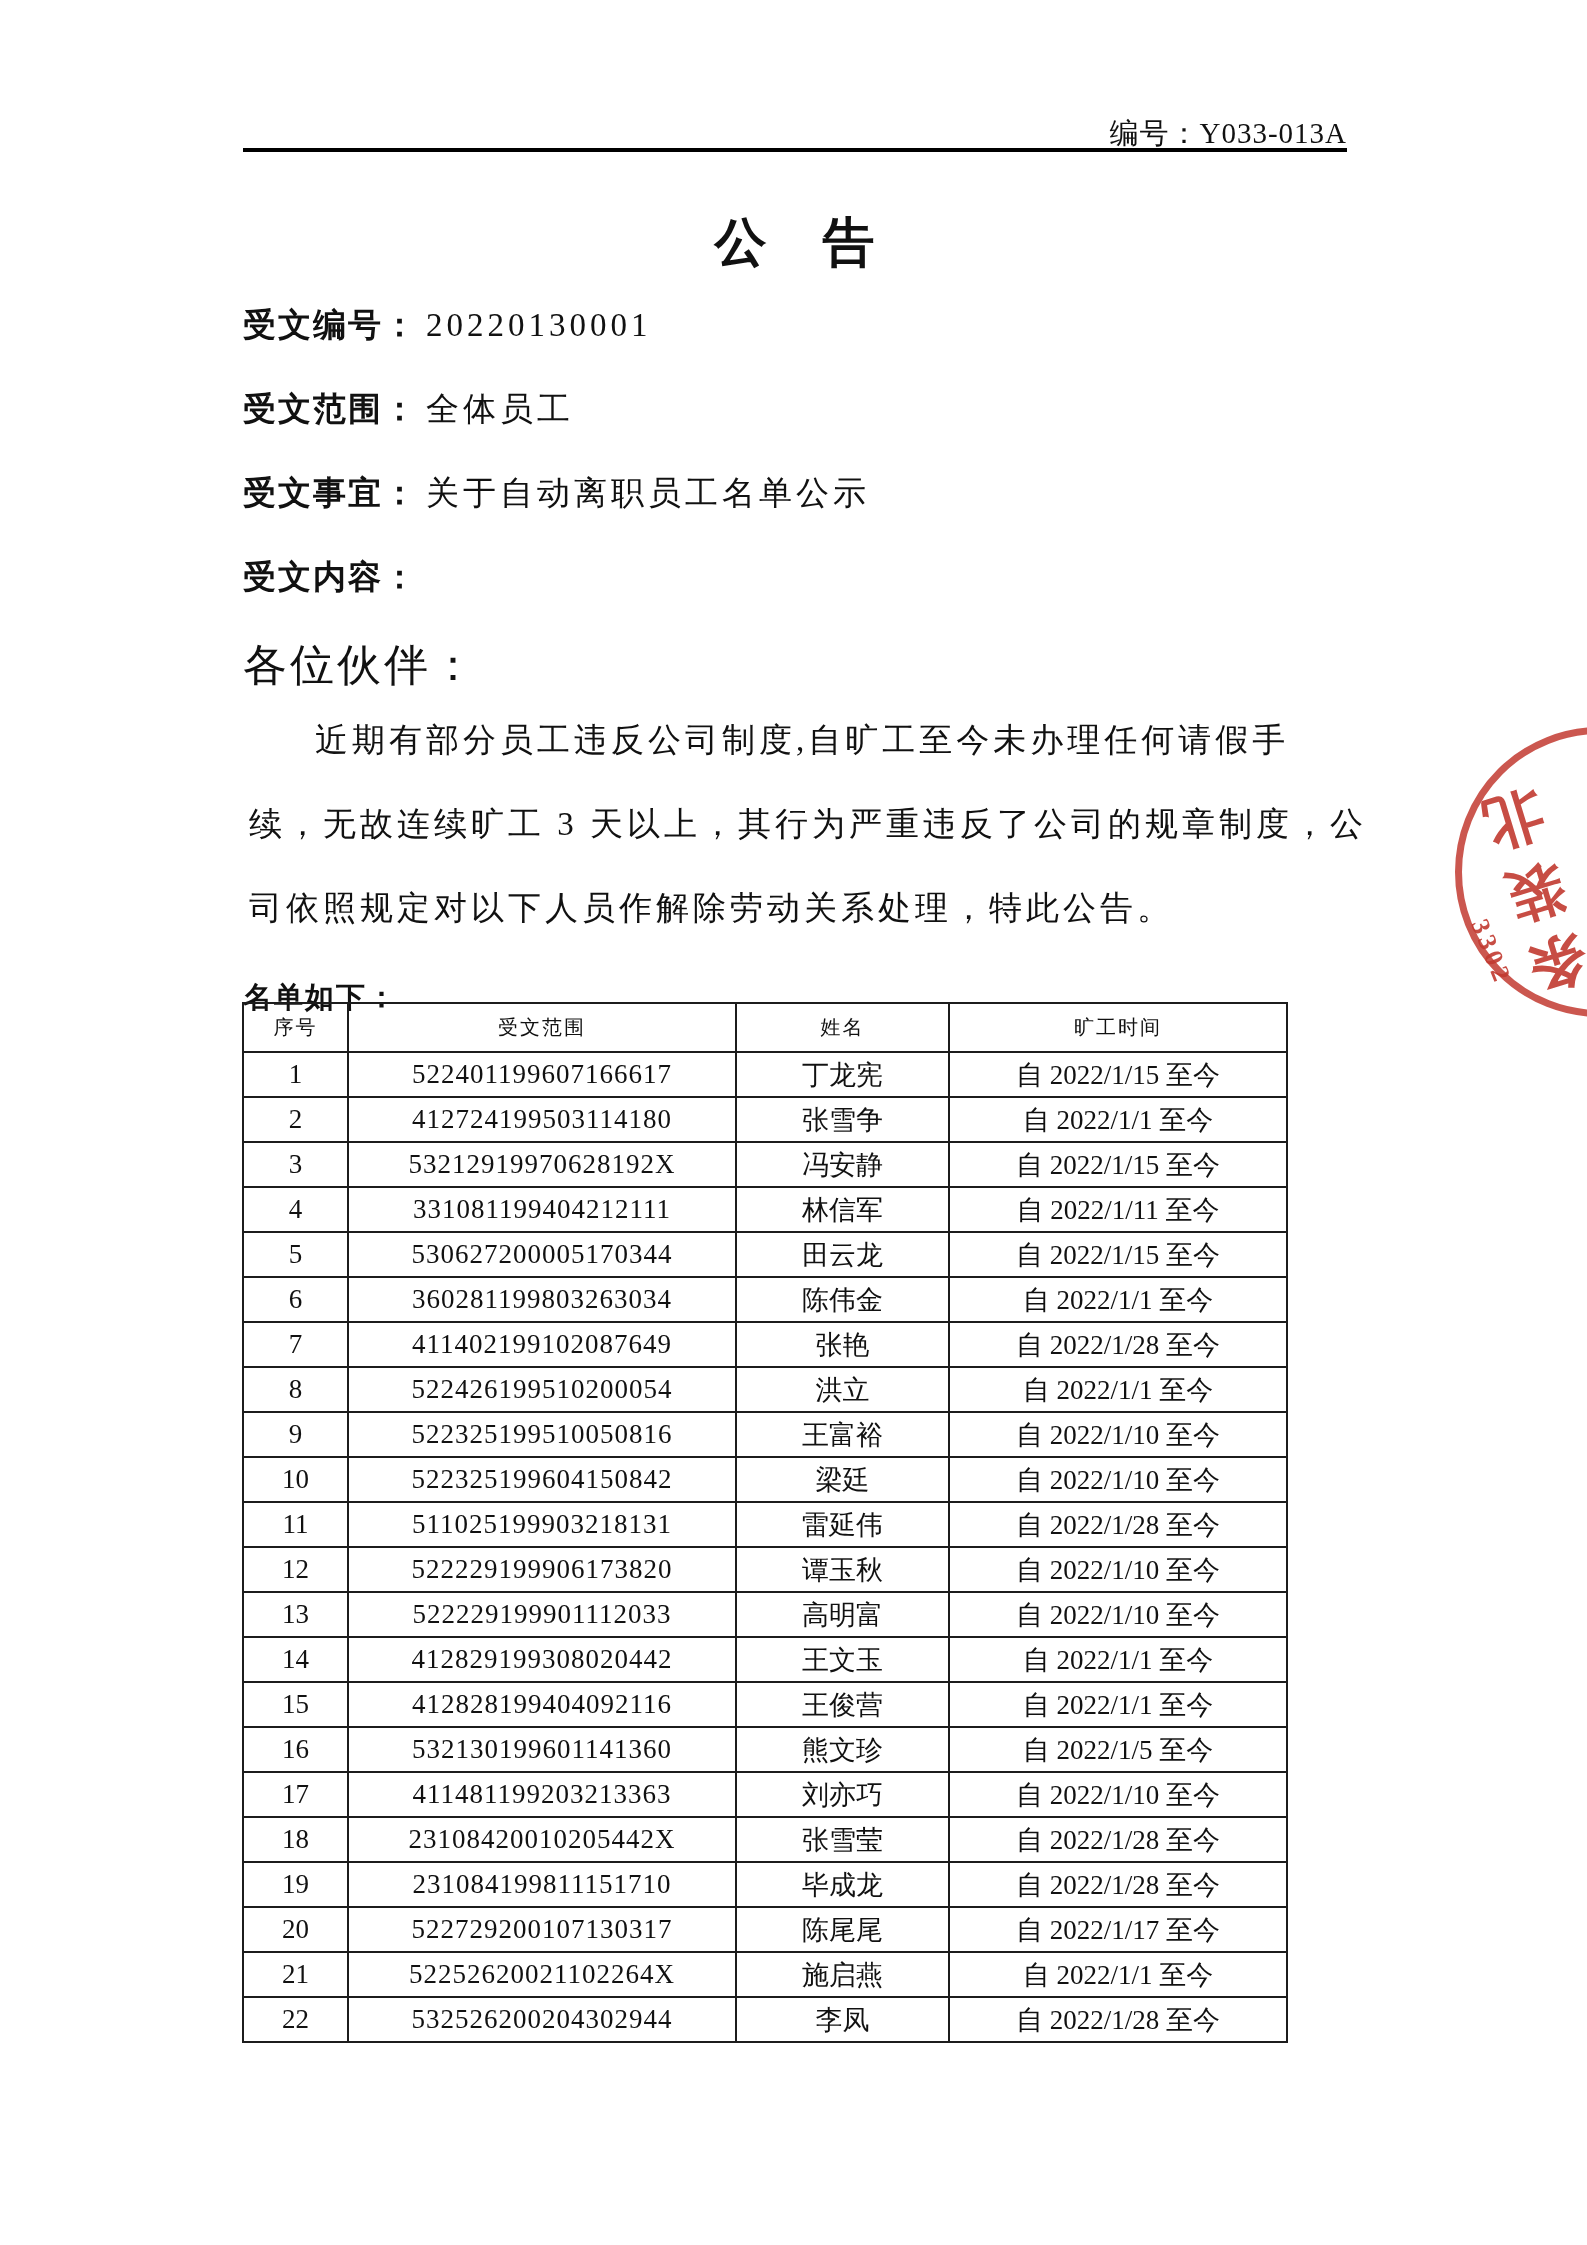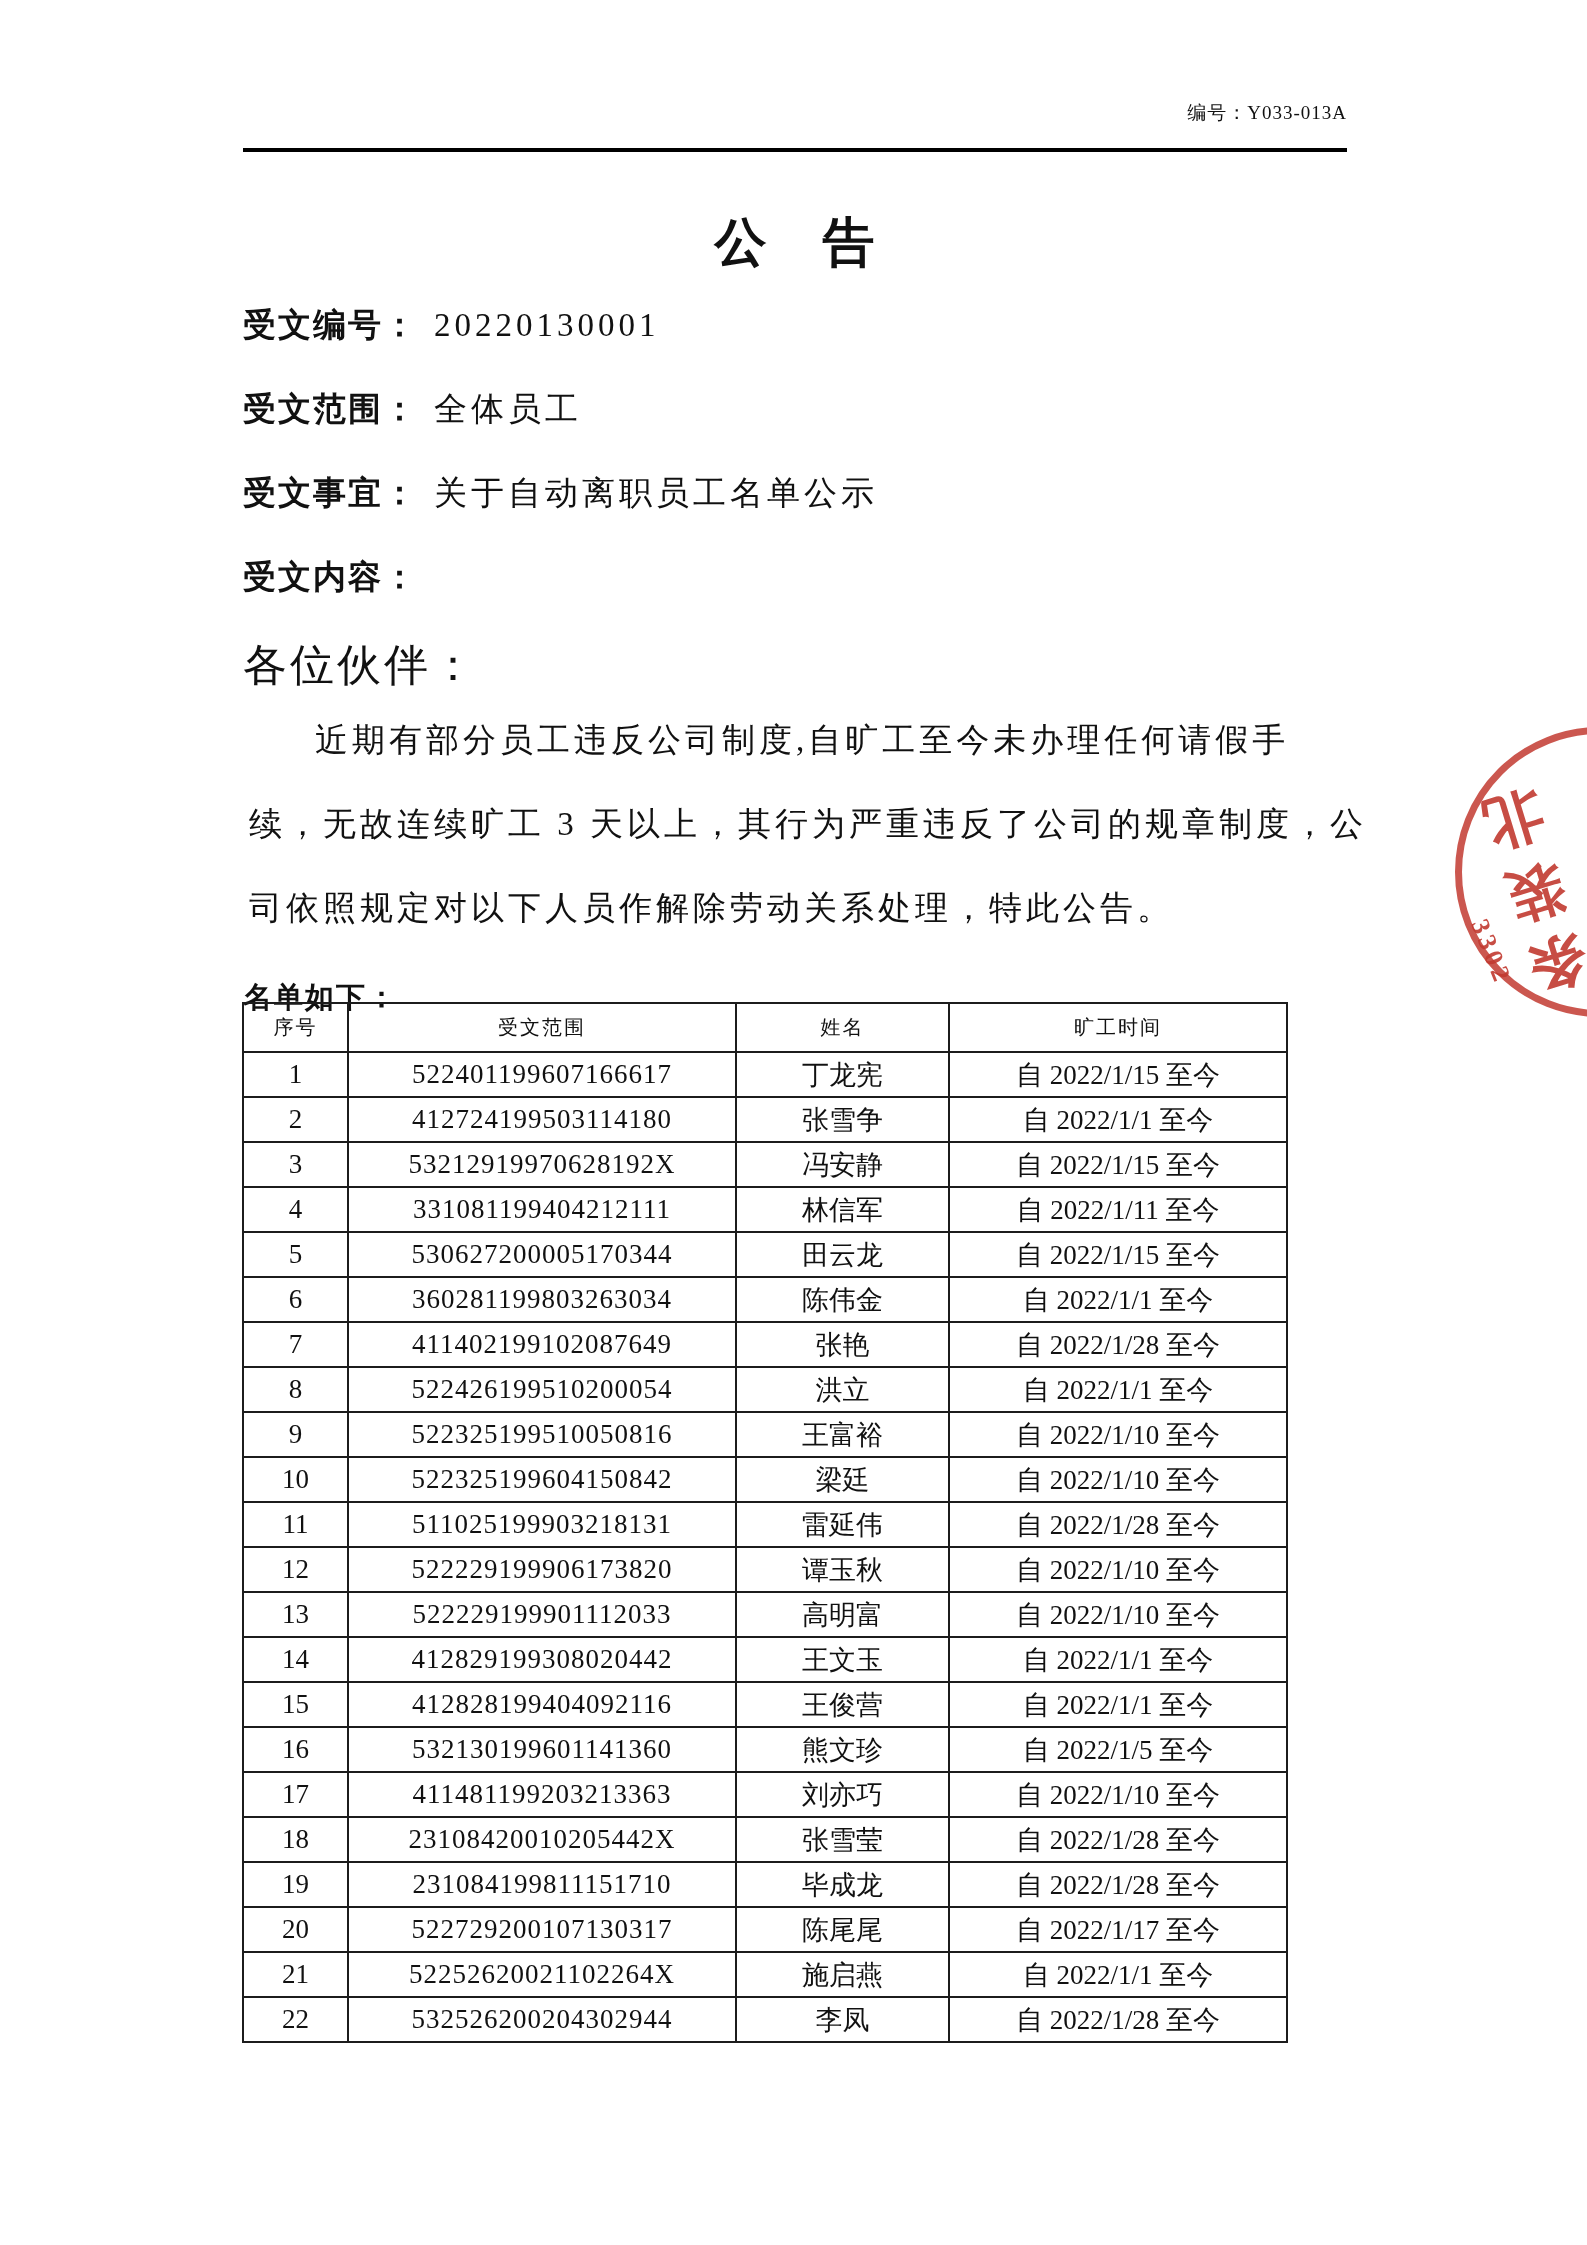--- a/index.html
+++ b/index.html
@@ -6,26 +6,26 @@
   .page{
     position:relative;
     width:1587px;height:2245px;
     margin:0 auto;
     background:#ffffff;
     overflow:hidden;
     color:#111;
     font-family:"Liberation Serif","DejaVu Serif",serif;
   }
   .abs{position:absolute;}
-  .doc-number{top:100px;right:240px;font-size:19px;letter-spacing:1px;}
+  .doc-number{top:114px;right:240px;font-size:29px;letter-spacing:1px;}
   .rule{top:148px;left:243px;width:1104px;height:4px;background:#000;}
   .title{top:208px;left:2px;width:100%;text-align:center;font-size:52px;font-weight:bold;letter-spacing:2px;}
   .field{left:243px;font-size:33px;white-space:nowrap;}
   .field-label{font-weight:bold;letter-spacing:2px;}
-  .field-value{letter-spacing:4px;margin-left:16px;}
+  .field-value{letter-spacing:4px;margin-left:8px;}
   .f1{top:303px;} .f2{top:387px;} .f3{top:471px;} .f4{top:555px;}
   .salutation{top:636px;left:243px;font-size:44px;letter-spacing:3px;}
   .para-line{left:249px;width:1120px;font-size:33px;letter-spacing:4px;white-space:nowrap;}
   .p1{top:718px;padding-left:66px;} .p2{top:802px;} .p3{top:886px;}
   .list-intro{top:954px;left:243px;font-size:29px;font-weight:bold;letter-spacing:2px;margin-top:24px;}
   table.roster{
     position:absolute;top:1002px;left:242px;width:1044px;
     border-collapse:collapse;table-layout:fixed;
     font-size:27px;text-align:center;
   }

